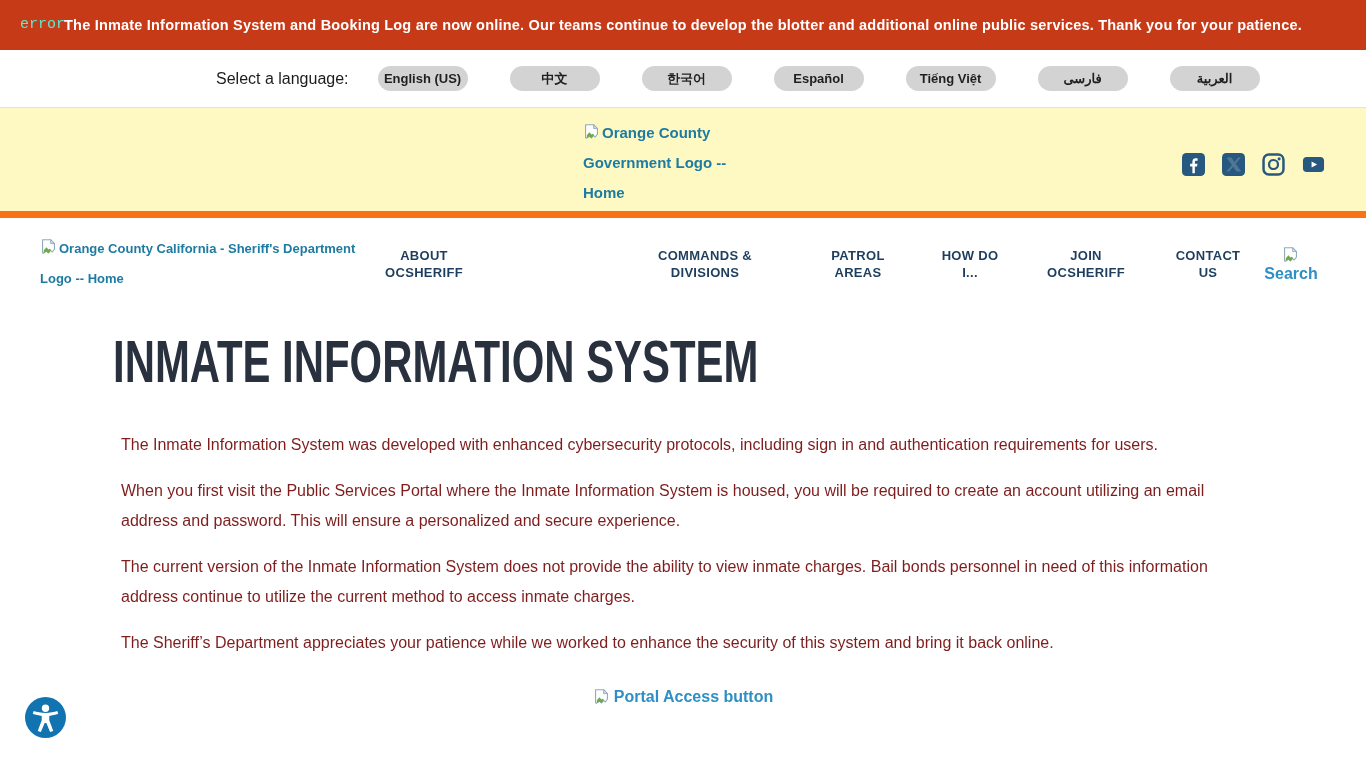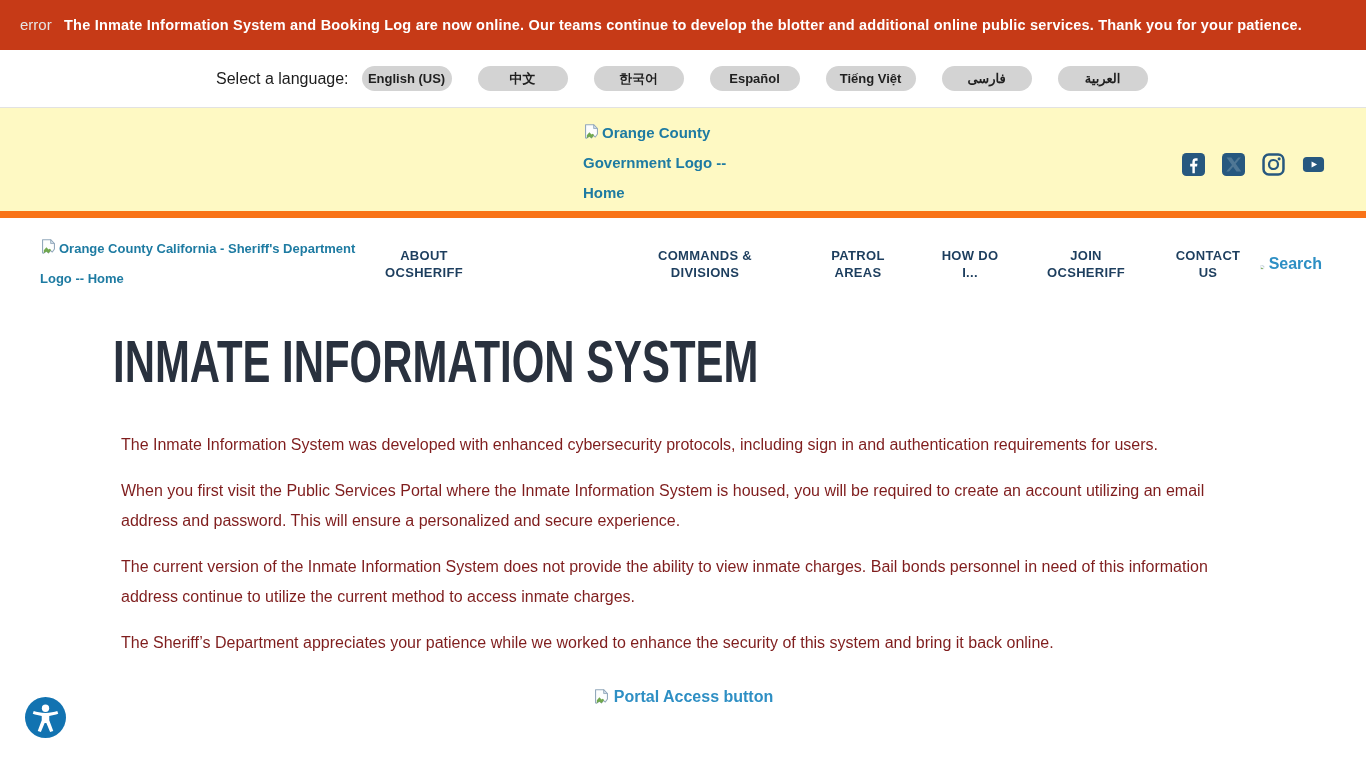--- a/index.html
+++ b/index.html
@@ -10,36 +10,36 @@
   }
   a { text-decoration:none; }
 
   
   .alert-banner {
     height:50px; background:#c63a17; position:relative;
     display:flex; align-items:center; justify-content:center;
   }
   .alert-error-label {
     position:absolute; left:20px; top:16px;
-    font-family:Liberation Sans, sans-serif; font-size:15px; color:#e5e5e5;
+    font-family:Liberation Mono, monospace; font-size:15px; color:#5eead4;
   }
   .alert-message {
     color:#ffffff; font-weight:700; font-size:14.5px; letter-spacing:.2px; white-space:nowrap;
   }
 
   
   .language-bar {
     height:58px; border-bottom:1px solid #e2e2e2;
     display:flex; align-items:center; padding-left:216px; background:#fff;
   }
   .language-label { font-size:16px; color:#1c1c1c; margin-right:13px; }
   .lang-pill {
     width:90px; height:25px; border-radius:13px; background:#d3d3d3; border:none;
     font-family:inherit; font-weight:700; font-size:13px; color:#1f1f1f;
-    margin-right:26px; display:flex; align-items:center; justify-content:center; cursor:pointer;
+    margin-right:26px; display:flex; align-items:center; justify-content:center; cursor:pointer;margin-left:16px;
   }
 
   
   .site-header { height:110px; border-bottom:7px solid #f97316; position:relative; background:#fef9c3; }
   .gov-logo-link {
     position:absolute; left:583px; top:10px; width:165px;
     font-size:15px; font-weight:700; color:#1e7ba2; line-height:30px;
   }
   .broken-img-icon { width:17px; height:17px; display:inline-block; vertical-align:-2px; margin-right:2px; }
   .social-icons { position:absolute; right:41px; top:45px; display:flex; gap:17px; }
@@ -52,21 +52,21 @@
     position:absolute; left:40px; top:16px; width:330px;
     font-size:13px; font-weight:700; color:#1e7ba2; line-height:30px;
   }
   .nav-item {
     position:absolute; top:0; height:92px;
     display:flex; align-items:center; justify-content:center; text-align:center;
     font-size:13px; font-weight:700; color:#1d3e5e; line-height:17px; letter-spacing:.3px;
   }
   .search-link {
     position:absolute; left:1260px; top:0; height:92px; width:62px;
-    display:flex; flex-direction:row; align-items:center; justify-content:center; gap:2px;
+    display:flex; flex-direction:column; align-items:center; justify-content:center; gap:2px;
     color:#2e8fc4; font-weight:700; font-size:16px;
   }
 
   
   .page-title {
     margin:22px 0 36px 113px;
     font-size:59px; font-weight:700; color:#29313e; line-height:1.05;
     transform:scaleX(.71); transform-origin:left center; white-space:nowrap;
   }
   .content-paragraph {

